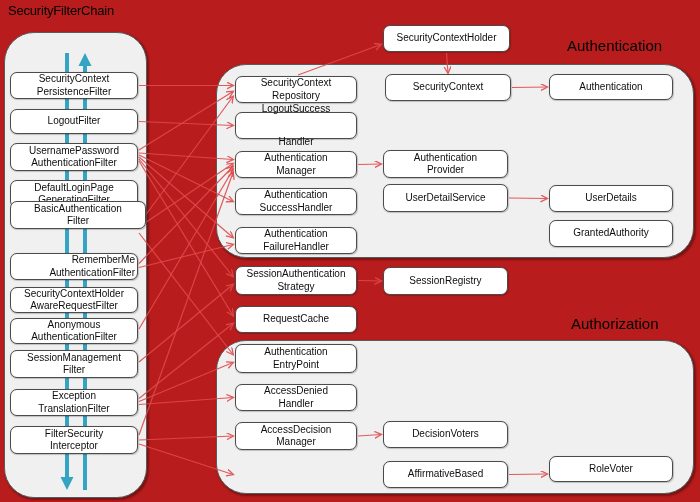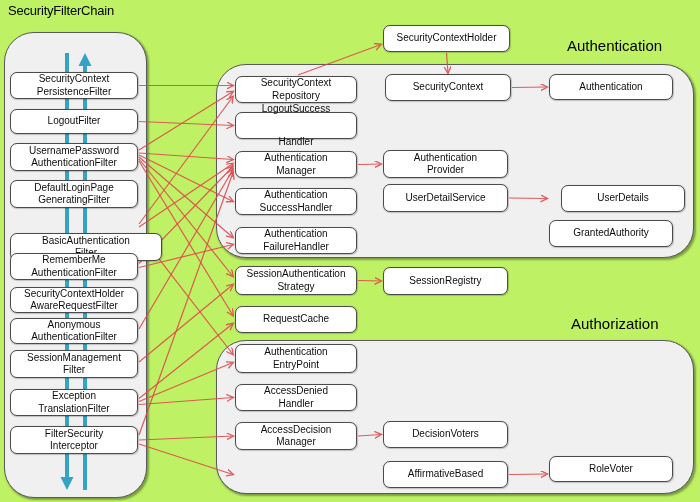--- a/index.html
+++ b/index.html
@@ -1,17 +1,17 @@
 <!DOCTYPE html>
 <html><head>
 <meta charset="utf-8">
 <style>
   html,body{margin:0;padding:0;background:#ffffff;}
   #stage{
-    position:relative;width:700px;height:502px;background:#bef264;overflow:hidden;
+    position:relative;width:700px;height:502px;background:#b91c1c;overflow:hidden;
     font-family:"Liberation Sans", sans-serif;color:#000;
   }
   .container{
     position:absolute;background:#f0f0f0;border:1.6px solid #5a5a5a;
     border-radius:28px;box-shadow:1.5px 1.5px 2px rgba(0,0,0,0.35);
     box-sizing:border-box;z-index:1;
   }
   #edge-layer{position:absolute;left:0;top:0;z-index:2;pointer-events:none;}
   .node{
     position:absolute;background:#ffffff;border:1.3px solid #4b4b4b;border-radius:7px;
@@ -90,25 +90,25 @@
       <div>LogoutFilter</div>
     </div>
     <div class="node" style="left: 10px; top: 143px; width: 128px; height: 28px;">
       <div>UsernamePassword</div>
       <div>AuthenticationFilter</div>
     </div>
     <div class="node" style="left: 10px; top: 180px; width: 128px; height: 28px;">
       <div>DefaultLoginPage</div>
       <div>GeneratingFilter</div>
     </div>
-    <div class="node" style="left: 10px; top: 233px; width: 152px; height: 28px;">
+    <div class="node" style="left: 10px; top: 201px; width: 136px; height: 28px;">
       <div>BasicAuthentication</div>
       <div>Filter</div>
     </div>
-    <div class="node" style="left: 10px; top: 253px; width: 128px; height: 27px;">
+    <div class="node" style="left: 10px; top: 253px; width: 128px; height: 27px; align-items: flex-end;">
       <div>RememberMe</div>
       <div>AuthenticationFilter</div>
     </div>
     <div class="node" style="left: 10px; top: 287px; width: 128px; height: 26px;">
       <div>SecurityContextHolder</div>
       <div>AwareRequestFilter</div>
     </div>
     <div class="node" style="left: 10px; top: 318px; width: 128px; height: 26px;">
       <div>Anonymous</div>
       <div>AuthenticationFilter</div>
@@ -182,21 +182,21 @@
     </div>
     <div class="node" style="left: 383px; top: 421px; width: 125px; height: 27px;">
       <div>DecisionVoters</div>
     </div>
     <div class="node" style="left: 383px; top: 461px; width: 125px; height: 27px;">
       <div>AffirmativeBased</div>
     </div>
     <div class="node" style="left: 549px; top: 74px; width: 124px; height: 26px;">
       <div>Authentication</div>
     </div>
-    <div class="node" style="left: 549px; top: 185px; width: 124px; height: 27px; margin-left: 12px;">
+    <div class="node" style="left: 549px; top: 185px; width: 124px; height: 27px;">
       <div>UserDetails</div>
     </div>
     <div class="node" style="left: 549px; top: 220px; width: 124px; height: 27px;">
       <div>GrantedAuthority</div>
     </div>
     <div class="node" style="left: 549px; top: 456px; width: 124px; height: 26px;">
       <div>RoleVoter</div>
     </div>
   </div>
 

